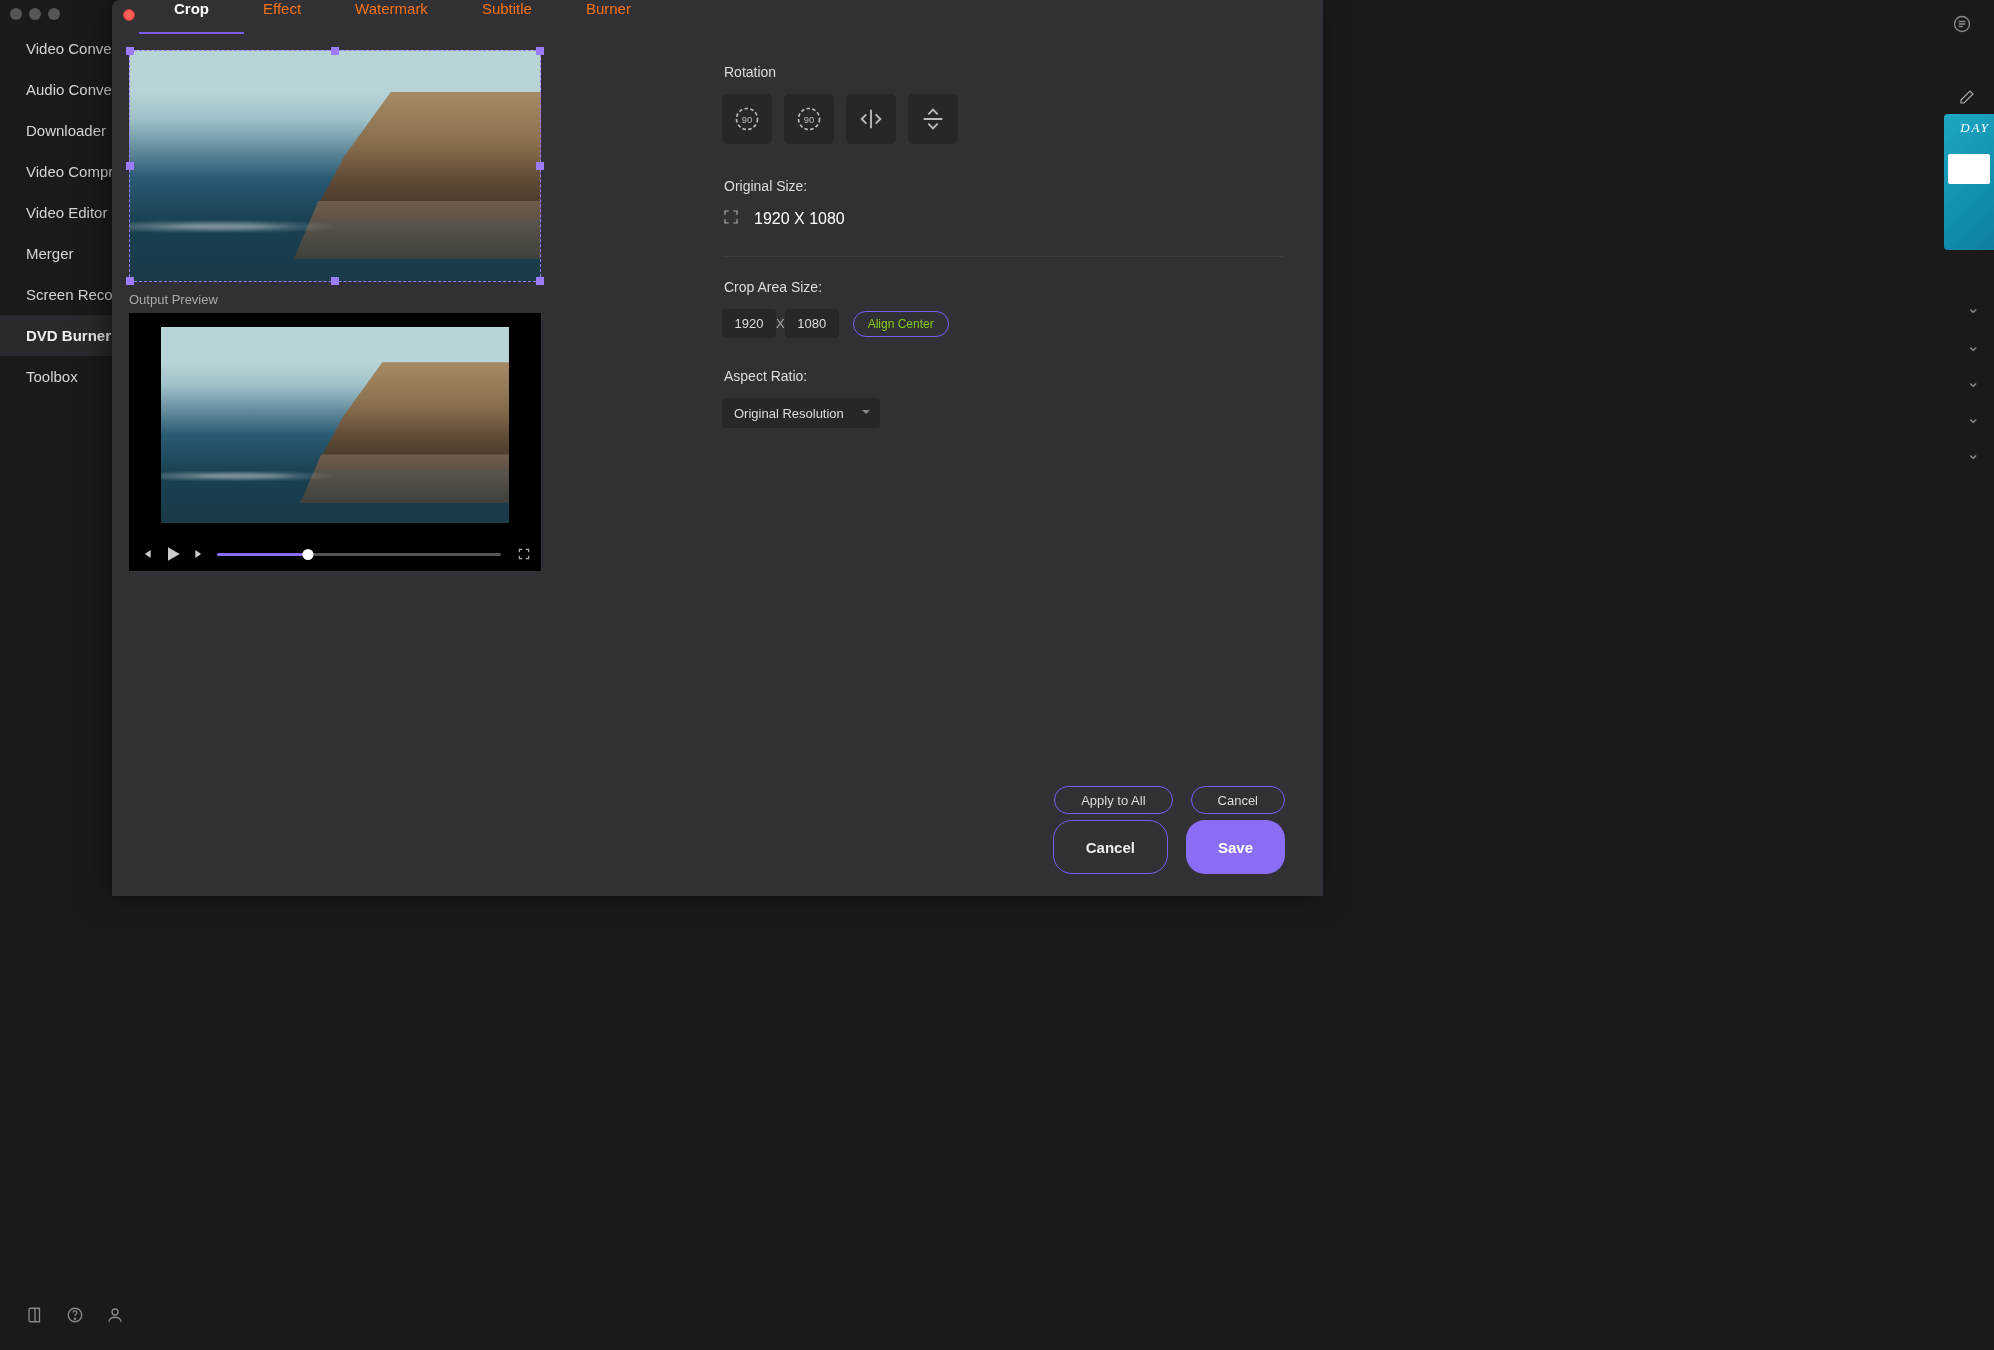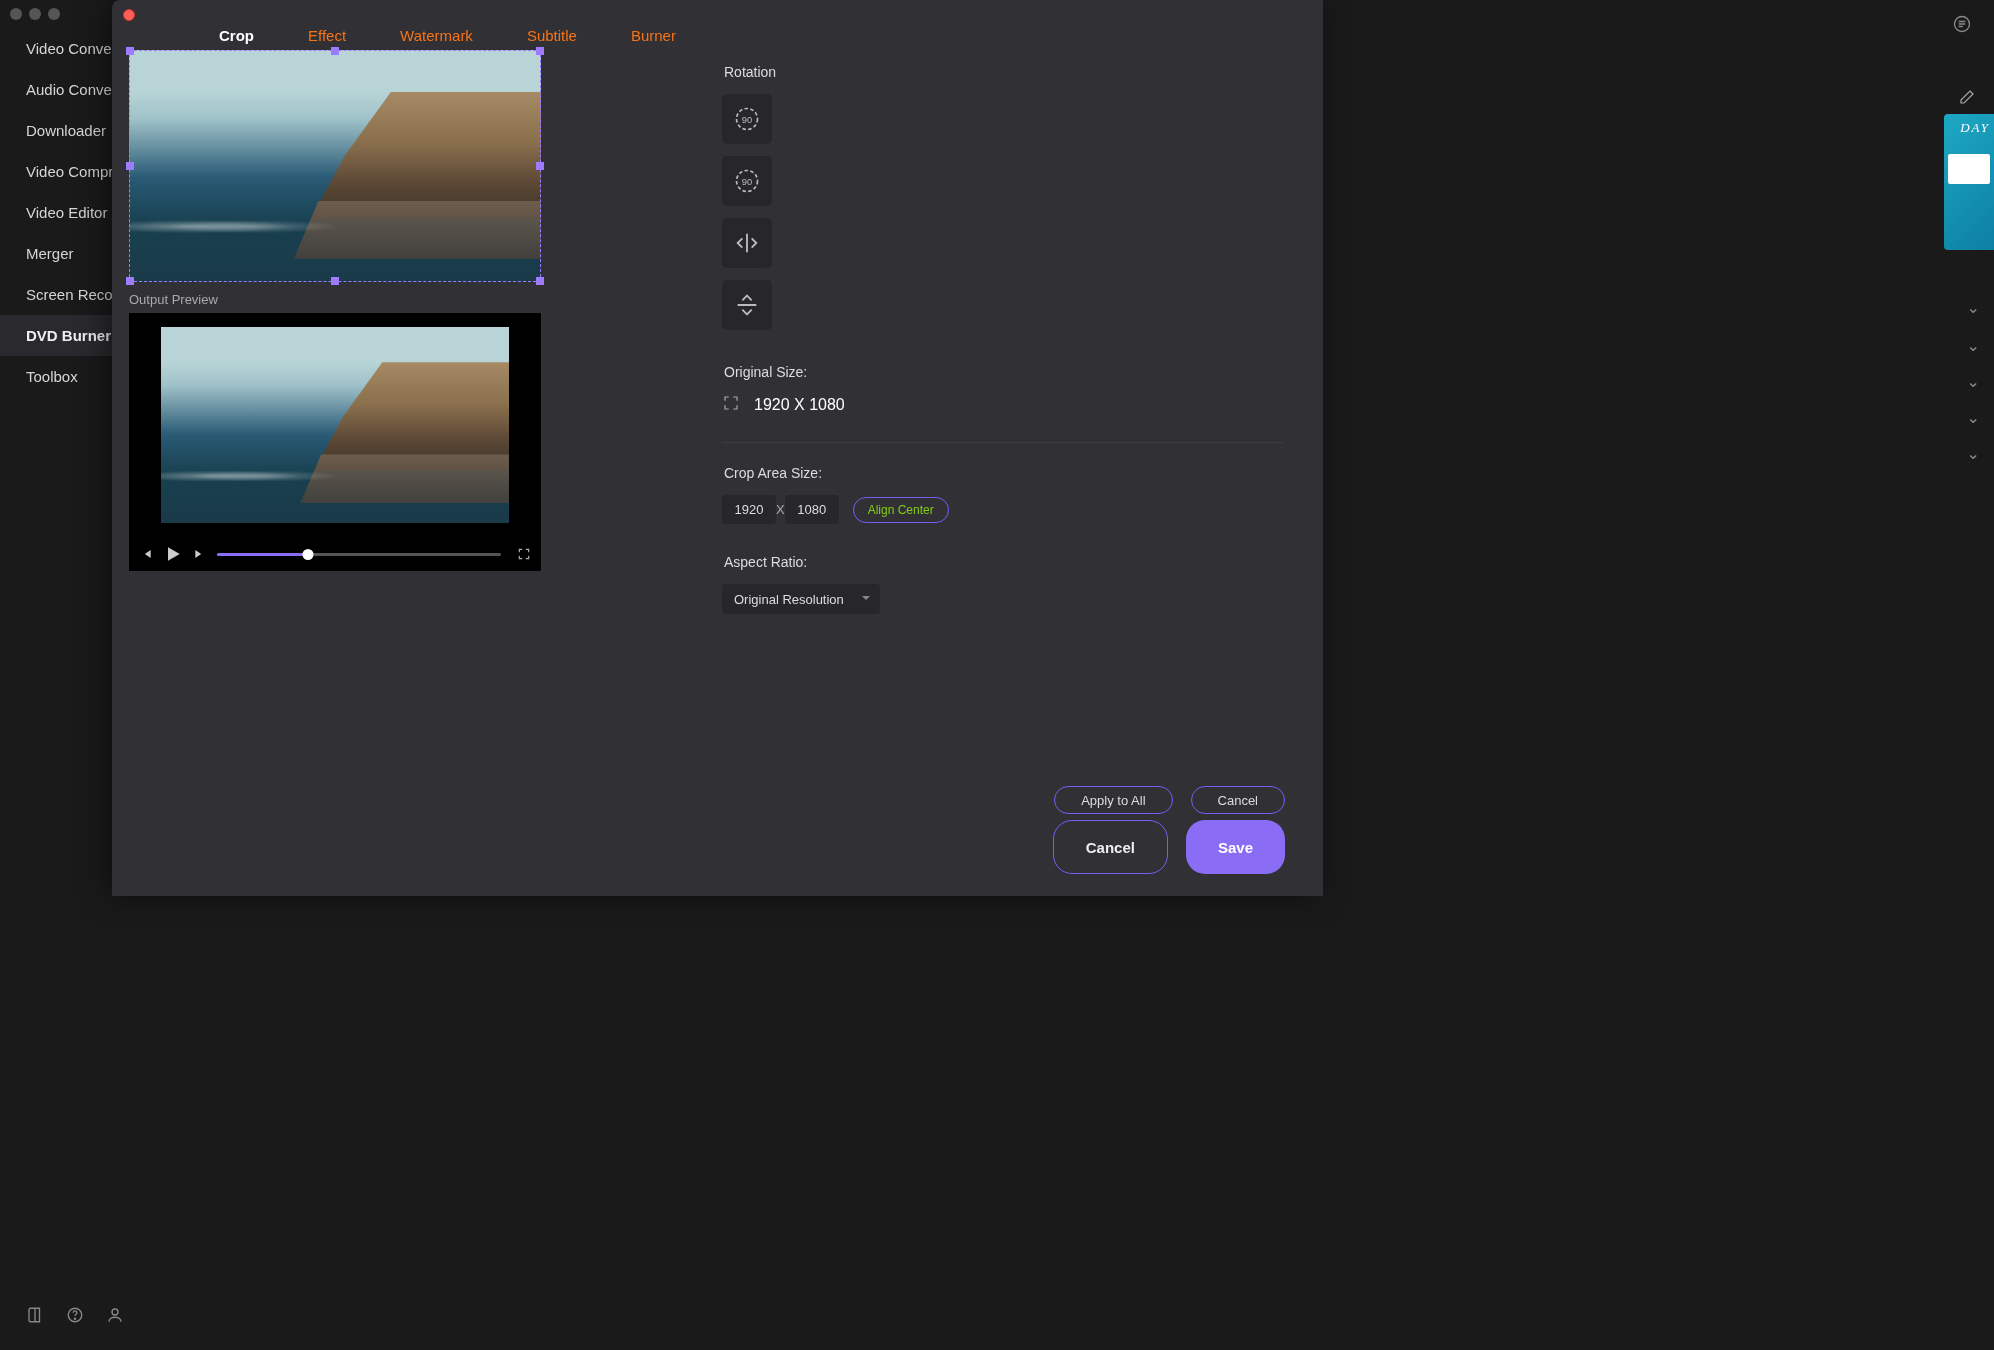--- a/index.html
+++ b/index.html
@@ -16,21 +16,21 @@
   
   
   .bottom-icons { position: absolute; left: 26px; bottom: 22px; display: flex; gap: 22px; color: #888; }
   .bottom-icons svg { width: 18px; height: 18px; }
   
   
   .modal { position: absolute; left: 112px; top: 0; width: 1211px; height: 896px; background: #303035; border-radius: 8px 0 0 0; box-shadow: -5px 0 30px rgba(0,0,0,.5); }
   .modal-tl { position: absolute; top: 9px; left: 11px; width: 12px; height: 12px; border-radius: 50%; background: #ff5f57; border: 1px solid #d0382e; }
   
   
-  .tabs { display: flex; padding: 0 0 0 107px; gap: 54px; height: 50px; align-items: flex-end; }
+  .tabs { display: flex; padding: 0 0 0 62px; gap: 54px; height: 50px; align-items: flex-start; }
   .tab { font-size: 15px; color: #f97316; padding-bottom: 6px; cursor: pointer; }
   .tab.active { color: #fff; font-weight: 700; position: relative; }
   .tab.active::after { content: ""; position: absolute; left: -35px; right: -35px; top: 32px; height: 2px; background: #7d5bf6; }
   
   
   .content { display: flex; padding: 0 0 0 17px; gap: 40px; }
   .left-col { width: 553px; }
   .right-col { flex: 1; padding-top: 14px; padding-right: 40px; }
   
   
@@ -51,21 +51,21 @@
   .output-frame .scene { width: 348px; height: 196px; }
   .player-bar { height: 34px; display: flex; align-items: center; padding: 0 10px; gap: 10px; }
   .player-btn { color: #ccc; cursor: pointer; display: flex; }
   .timeline { flex: 1; height: 3px; background: #555; position: relative; border-radius: 2px; }
   .timeline-fill { position: absolute; left: 0; top: 0; bottom: 0; width: 32%; background: #8a6cf5; border-radius: 2px; }
   .timeline-thumb { position: absolute; left: 32%; top: -4px; width: 11px; height: 11px; background: #fff; border-radius: 50%; transform: translateX(-50%); }
   .fullscreen { margin-left: 6px; color: #aaa; }
   
   
   .section-label { font-size: 14px; color: #ddd; margin-bottom: 14px; margin-left: 2px; }
-  .rotation-row { display: flex; gap: 12px; margin-bottom: 34px; flex-direction: column; }
+  .rotation-row { display: flex; gap: 12px; margin-bottom: 34px; }
   .rot-btn { width: 50px; height: 50px; background: #27272b; border-radius: 5px; display: flex; align-items: center; justify-content: center; color: #bbb; cursor: pointer; }
   .rot-btn svg { width: 28px; height: 28px; }
   
   .orig-size-row { display: flex; align-items: center; gap: 14px; margin-bottom: 26px; }
   .orig-size-val { font-size: 16px; color: #ffffff; }
   .divider { border-top: 1px solid #3d3d42; margin: 0 0 22px 0; }
   
   .crop-size-row { display: flex; align-items: center; margin-bottom: 30px; }
   .size-input { width: 54px; height: 29px; background: #27272b; border: none; border-radius: 4px; color: #ddd; text-align: center; font-size: 13px; }
   .x-sep { color: #aaa; font-size: 13px; }

